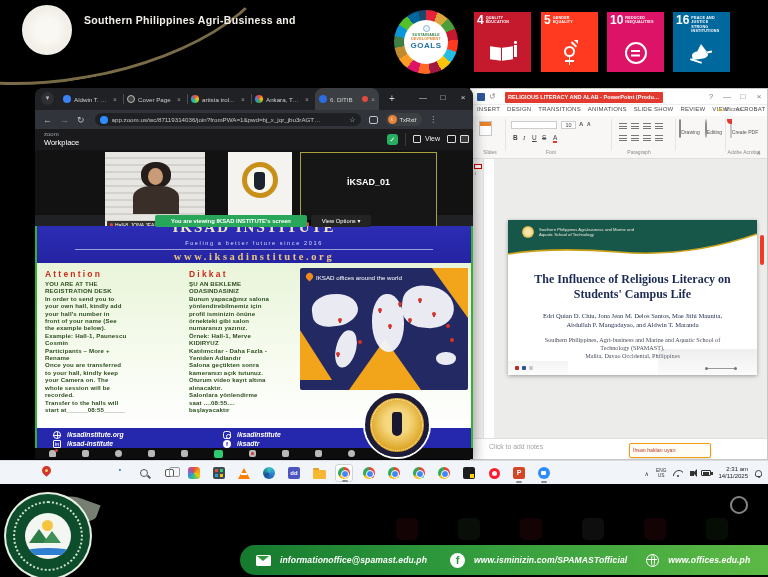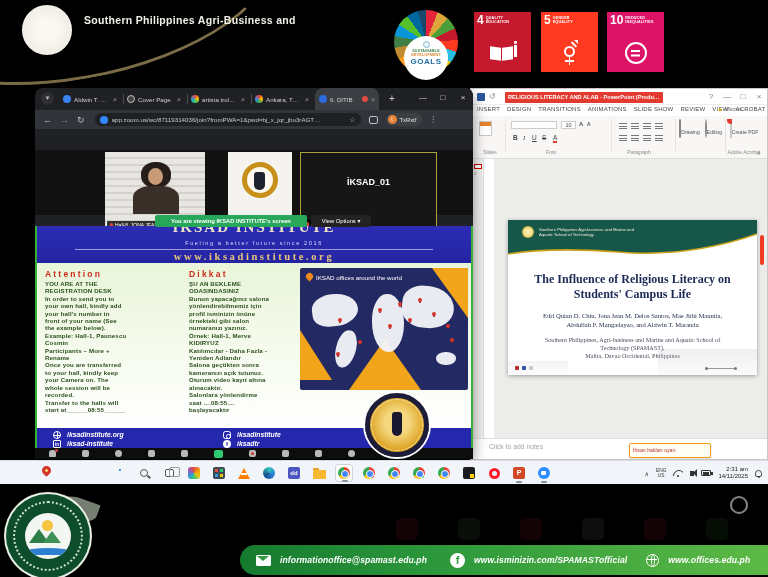--- a/index.html
+++ b/index.html
@@ -14,21 +14,21 @@
      border-radius:50%;transform:rotate(-10deg);border-top-color:transparent;border-left-color:transparent;border-right-color:transparent}
   .wm-logo{position:absolute;left:22px;top:5px;width:50px;height:50px;border-radius:50%;border:5px solid #f2efe8;background:radial-gradient(circle,#faf8f3 40%,#f3f0e9 70%)}
   .wm-text{position:absolute;left:84px;top:14px;font-weight:bold;font-size:10.5px;line-height:13px;color:#f2efe8;letter-spacing:.3px}
   .footer-wm{position:absolute;left:0;top:478px;width:768px;text-align:center;font-size:16px;font-weight:bold;color:#eceae5;z-index:6;letter-spacing:.5px}
   .ghost{position:absolute;border-radius:5px;opacity:.10}
   .ghost-ring{position:absolute;left:730px;top:496px;width:18px;height:18px;border:2px solid #dcdcd6;border-radius:50%;opacity:.6}
 
   
   .sdg-wheel{position:absolute;left:394px;top:10px;width:64px;height:64px;border-radius:50%;
     background:conic-gradient(#e5243b 0 6%,#dda63a 6% 12%,#4c9f38 12% 18%,#c5192d 18% 24%,#ff3a21 24% 30%,#26bde2 30% 36%,#fcc30b 36% 42%,#a21942 42% 48%,#fd6925 48% 54%,#dd1367 54% 60%,#fd9d24 60% 66%,#bf8b2e 66% 72%,#3f7e44 72% 78%,#0a97d9 78% 84%,#56c02b 84% 90%,#00689d 90% 96%,#19486a 96% 100%)}
-  .sdg-wheel-inner{position:absolute;left:10px;top:26px;width:44px;height:44px;border-radius:50%;background:#fff;text-align:center;padding-top:13px}
+  .sdg-wheel-inner{position:absolute;left:10px;top:10px;width:44px;height:44px;border-radius:50%;background:#fff;text-align:center;padding-top:13px}
   .sdg-un{position:absolute;left:19px;top:5px;width:7px;height:7px;border-radius:50%;border:1px solid #8ab6d6;background:#eaf4fb}
   .sdg-w1{font-size:3.6px;color:#3f7e44;font-weight:bold;letter-spacing:.2px}
   .sdg-w2{font-size:3.6px;color:#d9822b;font-weight:bold;letter-spacing:.2px}
   .sdg-w3{font-size:8px;color:#2471a3;font-weight:bold;letter-spacing:.5px}
   .sdg-tile{position:absolute;top:12px;width:57px;height:60px;color:#fff;padding:3px}
   .sdg-top{display:flex;gap:2px;align-items:flex-start}
   .sdg-num{font-size:12px;font-weight:bold;line-height:11px}
   .sdg-label{font-size:3.7px;font-weight:bold;line-height:4.4px;letter-spacing:.2px;padding-top:1px}
   .sdg-iconzone{position:absolute;left:0;right:0;top:22px;bottom:0;display:flex;align-items:center;justify-content:center}
   .icon-book{position:relative;width:28px;height:16px}
@@ -319,20 +319,35 @@
   <div class="sdg-tile" style="left: 607px; background: rgb(221, 19, 103);">
     <div class="sdg-top">
       <span class="sdg-num">10</span>
       <span class="sdg-label pre">REDUCED
 INEQUALITIES</span>
     </div>
     <div class="sdg-iconzone">
         <span class="icon-equals"></span>
       </div>
   </div>
+  <div class="sdg-tile" style="left: 673px; background: rgb(0, 104, 157);">
+    <div class="sdg-top">
+      <span class="sdg-num">16</span>
+      <span class="sdg-label pre">PEACE AND JUSTICE
+STRONG INSTITUTIONS</span>
+    </div>
+    <div class="sdg-iconzone">
+      <span class="icon-dove">
+        <span class="dove-wing"></span>
+          <span class="dove-body"></span>
+        <span class="dove-beak"></span>
+          <span class="dove-gavel"></span>
+      </span>
+    </div>
+  </div>
 
   <div class="ppt">
     <div class="ppt-titlebar">
       <span class="qa-save"></span>
       <span class="qa-undo">↺</span>
       <span class="ppt-title ell">RELIGIOUS LITERACY AND ALAB - PowerPoint (Product Activatio...</span>
       <span class="ppt-ctl" style="right:48px">?</span>
       <span class="ppt-ctl" style="right:32px">—</span>
       <span class="ppt-ctl" style="right:16px">□</span>
       <span class="ppt-ctl" style="right:0">×</span>
@@ -481,20 +496,30 @@
         <span class="omni-star">☆</span>
       </span>
       <span class="split-ic"></span>
       <span class="avatar-chip">
         <span class="avatar-dot">t</span>
         <span class="avatar-name">TxRxtf</span>
       </span>
       <span class="kebab">⋮</span>
     </div>
 
+    <div class="zoomtop">
+      <span class="zbrand1">zoom</span>
+      <span class="zbrand2">Workplace</span>
+      <span class="zshield">✓</span>
+      <span class="zdiv"></span>
+      <span class="zview-ic"></span>
+      <span class="zview">View</span>
+      <span class="zwin1"></span>
+      <span class="zwin2"></span>
+    </div>
 
     <div class="videostrip">
       <div class="vtile vt1">
         <span class="person-hair"></span>
         <span class="person-face"></span>
         <span class="person-body"></span>
         <span class="namechip">
           <span class="mic-red"></span>
           <span>Hall-8, JONA JEAN DELOS SANTOS</span>
         </span>

